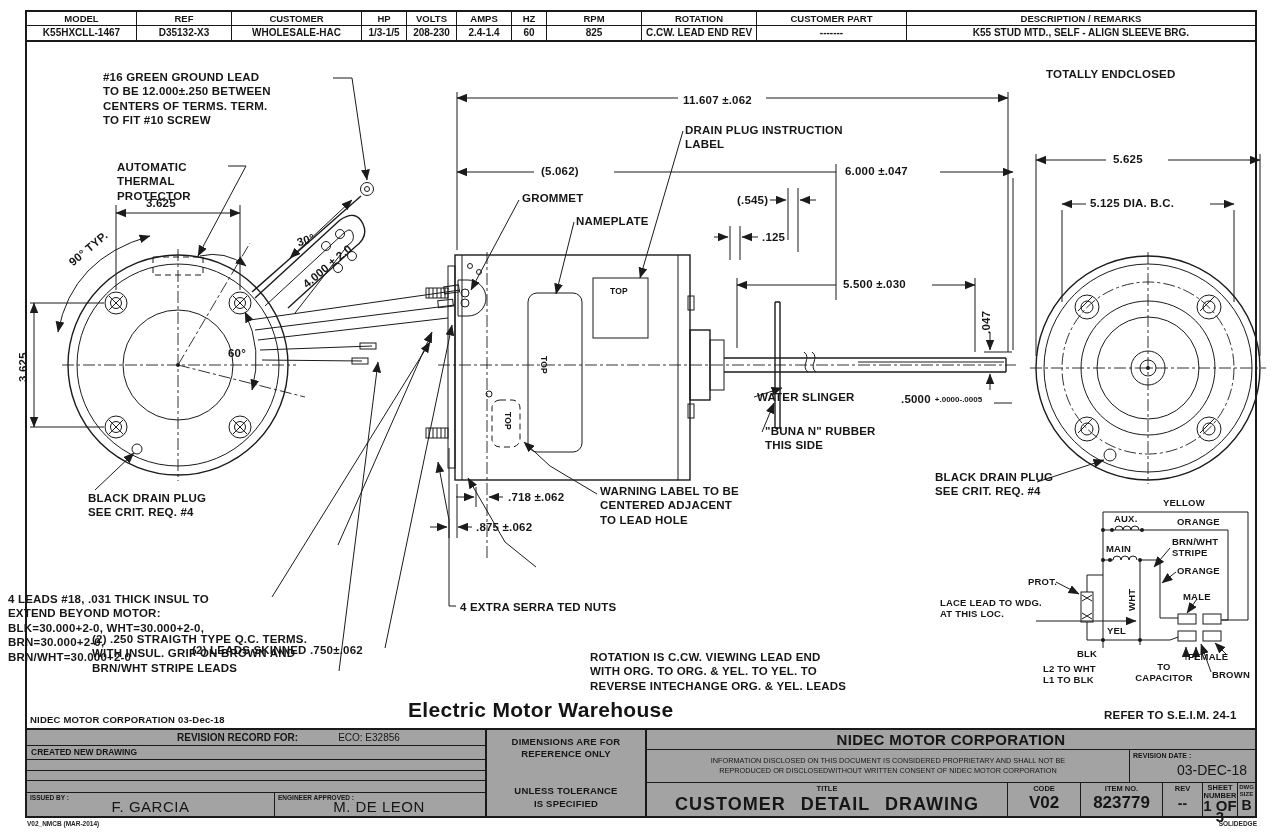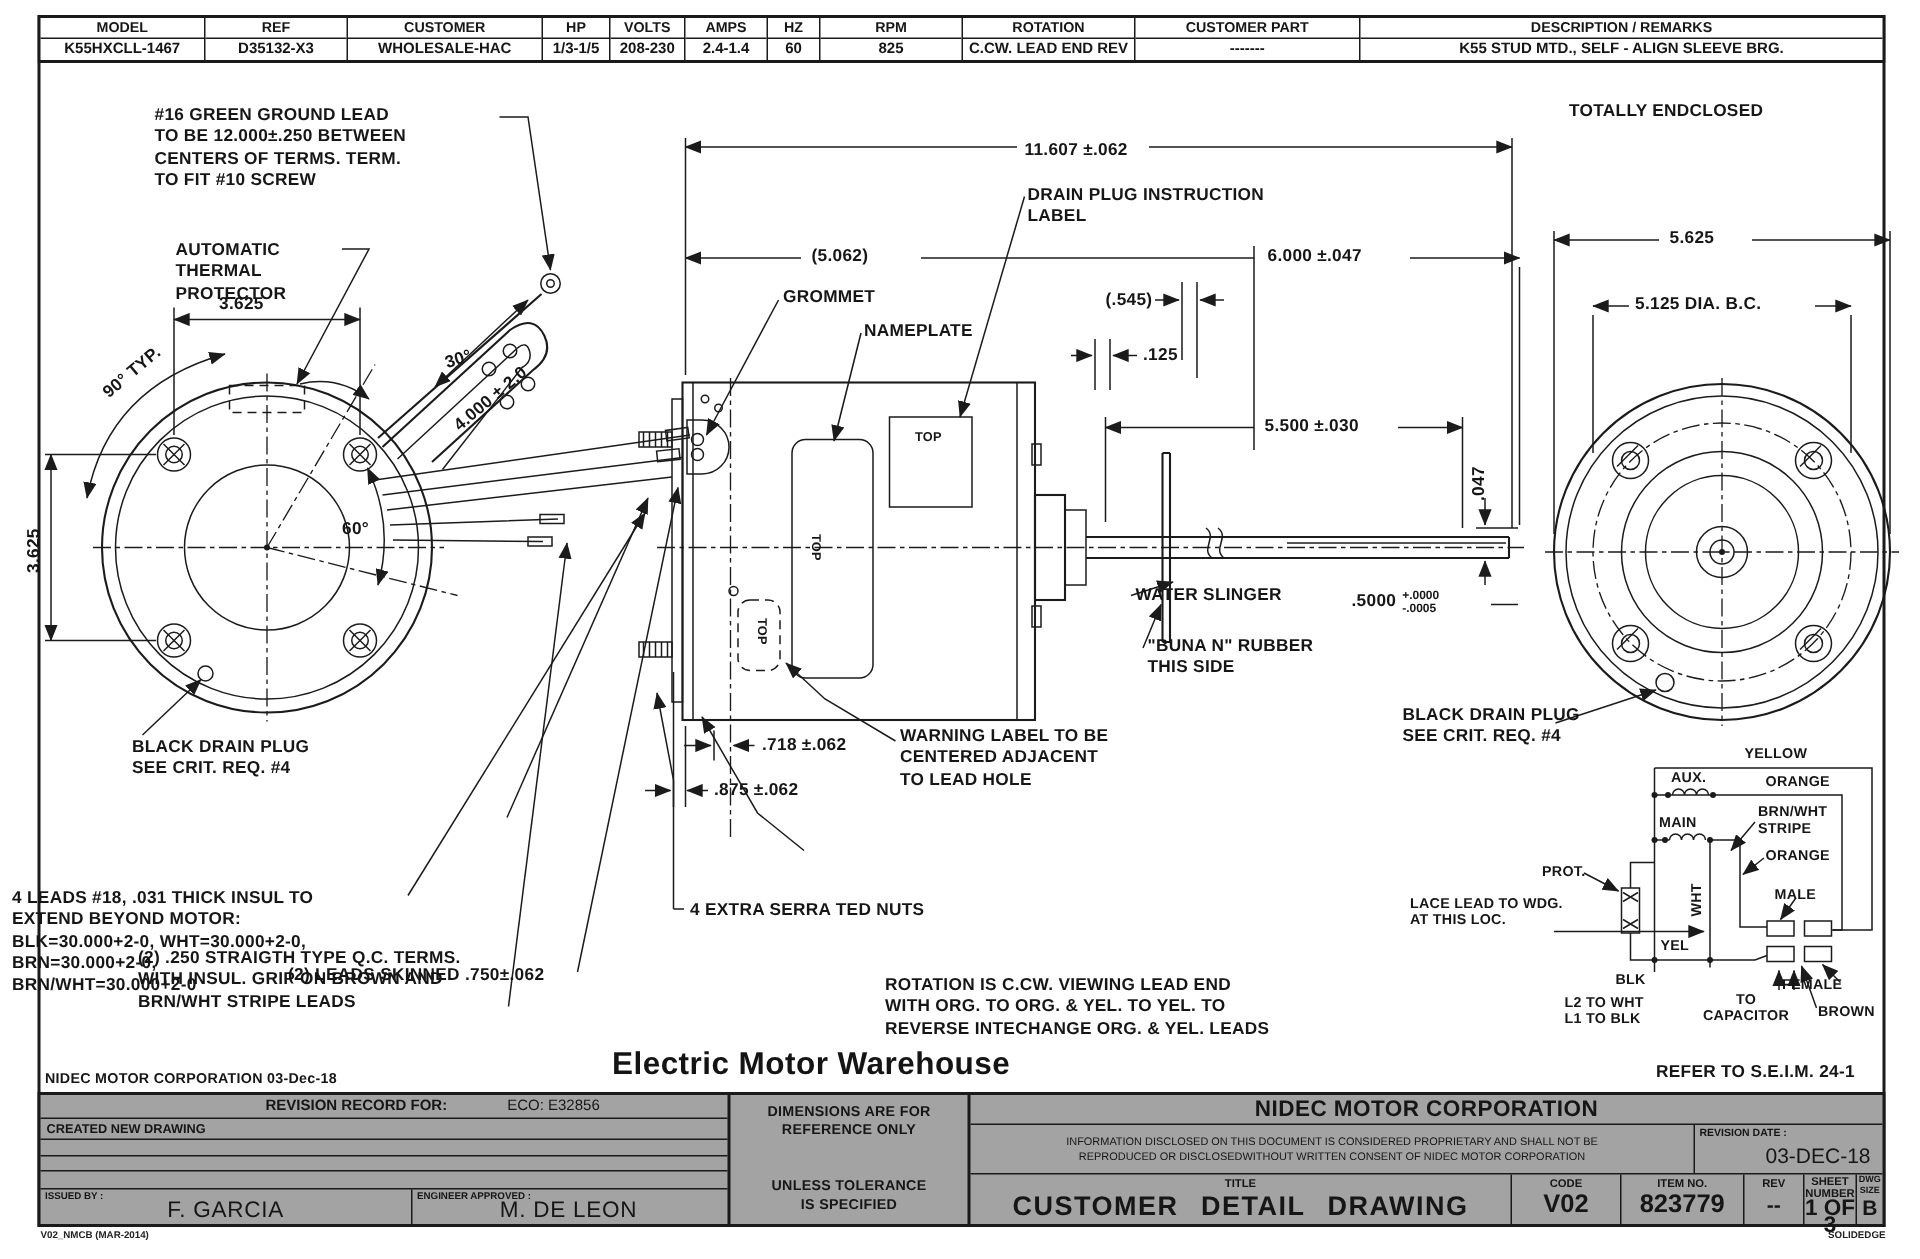--- a/index.html
+++ b/index.html
@@ -357,21 +357,21 @@
   <div class="ann rot" style="left:300px;top:280px;transform:rotate(-40deg);">4.000 ± 2.0</div>
   <div class="ann" style="left:843px;top:277px;">5.500 ±.030</div>
   <div class="ann tp" style="left:610px;top:287px;">TOP</div>
   <div class="ann rot" style="left:16px;top:382px;transform:rotate(-90deg);">3.625</div>
   <div class="ann" style="left:228px;top:346px;">60°</div>
   <div class="ann tp rot" style="left:548px;top:356px;transform:rotate(90deg);">TOP</div>
   <div class="ann rot" style="left:979px;top:334px;transform:rotate(-90deg);">.047</div>
   <div class="ann" style="left:757px;top:390px;">WATER SLINGER</div>
   <div style="position:absolute;left:901px;top:392px;display:flex;align-items:center;gap:4px;">
     <span class="ann" style="position:static;">.5000</span>
-    <span style="display:flex;flex-direction:column;font:700 8px/9px 'Liberation Sans',sans-serif;">
+    <span style="display:flex;flex-direction:row;font:700 8px/9px 'Liberation Sans',sans-serif;">
       <span>+.0000</span>
       <span>-.0005</span>
     </span>
   </div>
   <div class="ann tp rot" style="left:512px;top:412px;transform:rotate(90deg);">TOP</div>
   <div class="ann" style="left:765px;top:424px;">"BUNA N" RUBBER
 THIS SIDE</div>
   <div class="ann" style="left:935px;top:470px;">BLACK DRAIN PLUG
 SEE CRIT. REQ. #4</div>
   <div class="ann" style="left:88px;top:491px;">BLACK DRAIN PLUG

